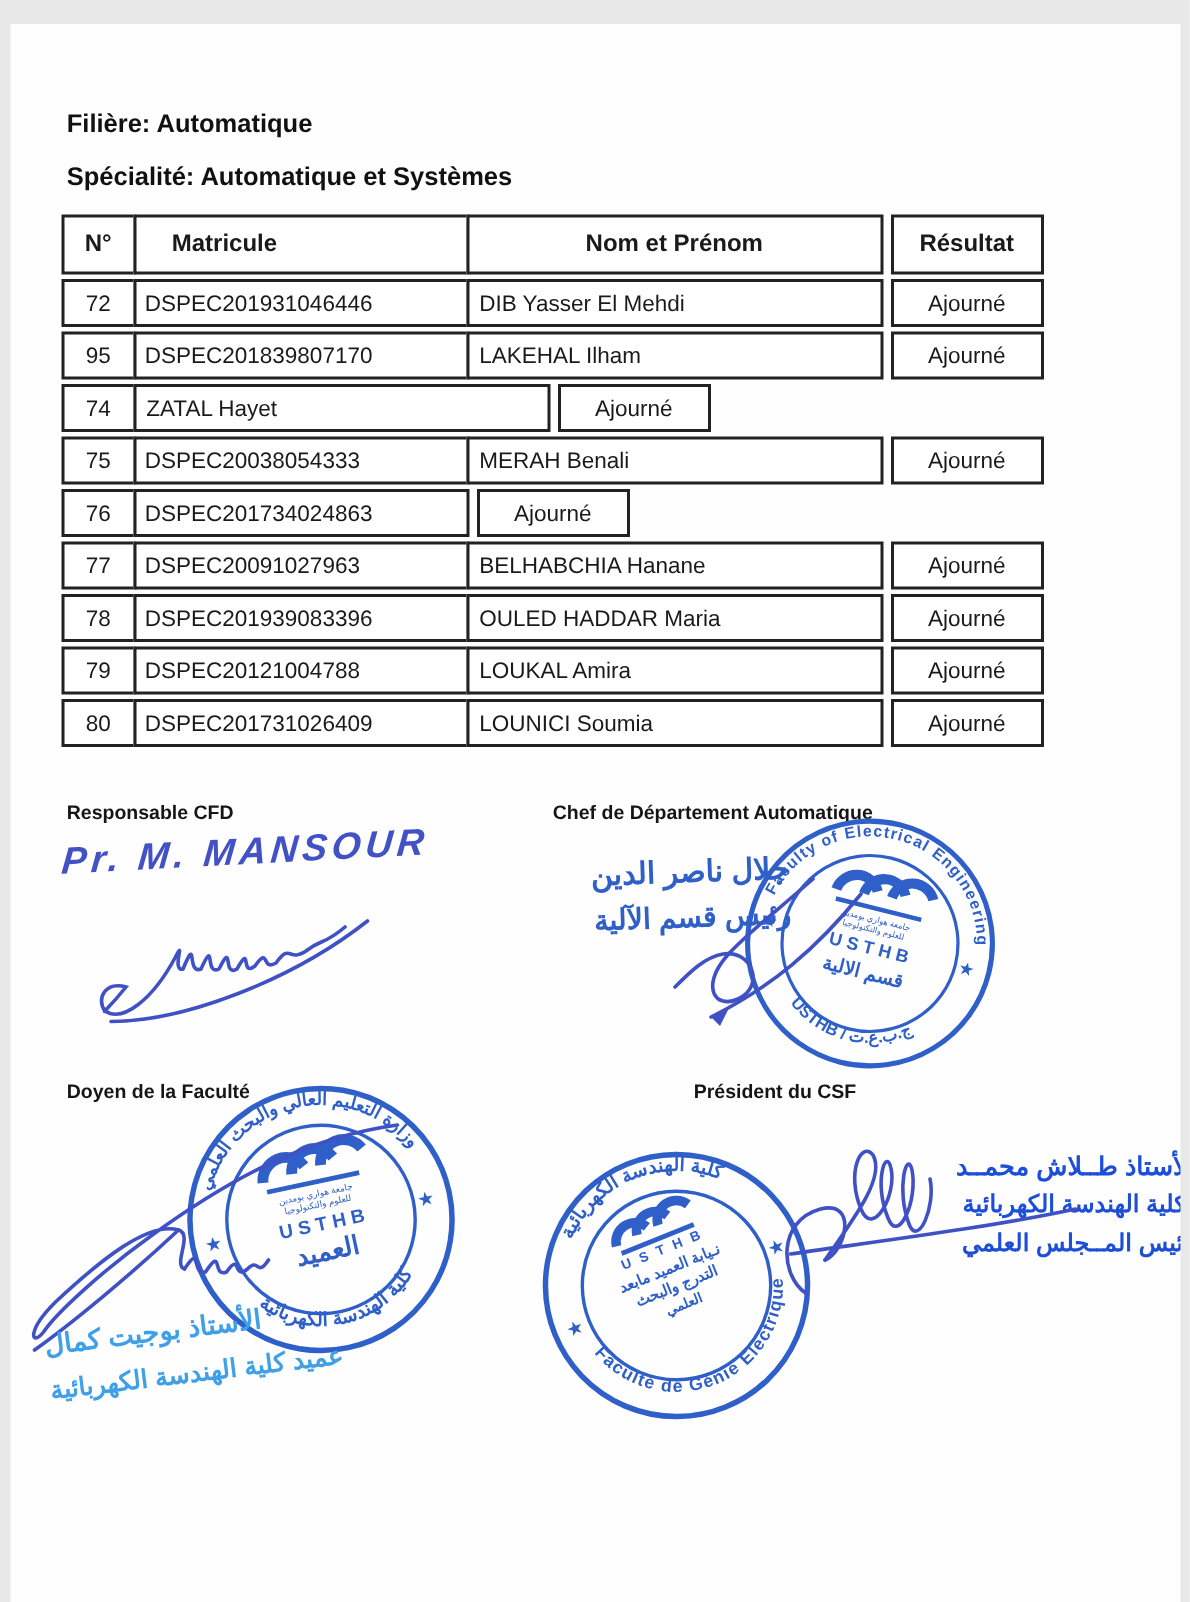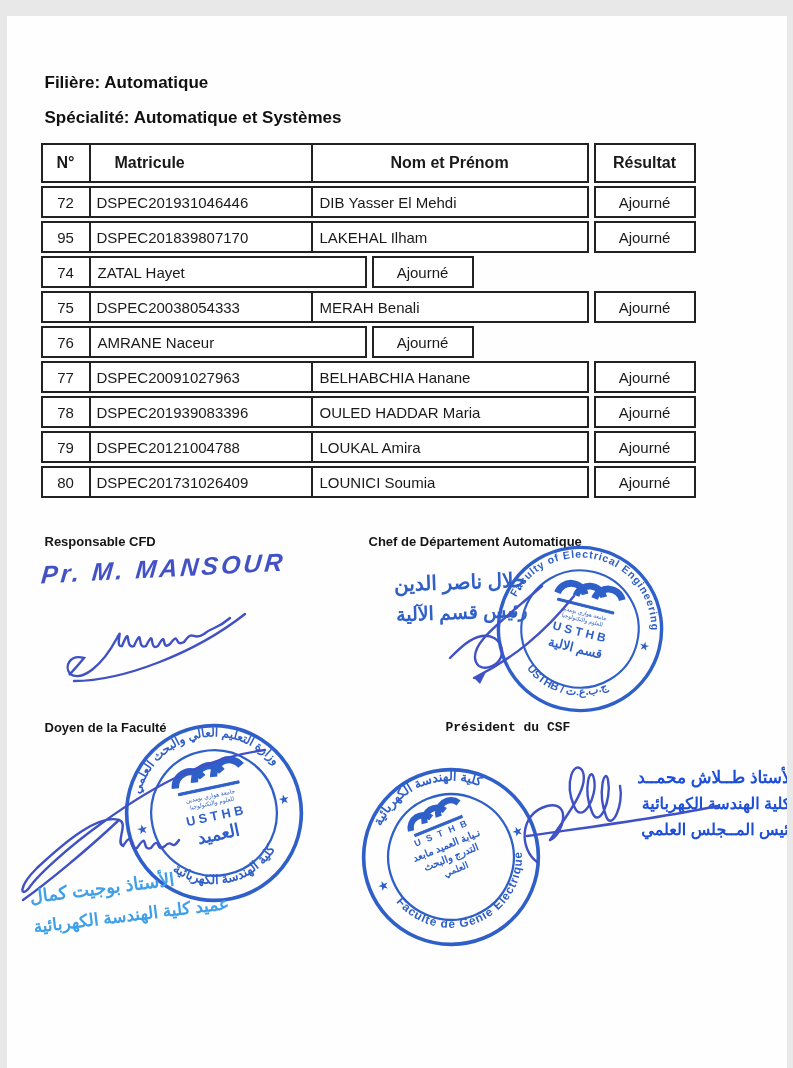--- a/index.html
+++ b/index.html
@@ -92,21 +92,21 @@
     <div class="t-row">
       <div class="cell c-num">75</div>
       <div class="cell c-mat">DSPEC20038054333</div>
       <div class="cell c-nom">MERAH Benali</div>
       <div class="colgap"></div>
       <div class="cell c-res">Ajourné</div>
     </div>
 
     <div class="t-row">
       <div class="cell c-num">76</div>
-      <div class="cell c-nom">AMRANE Naceur</div>
+      <div class="cell c-mat">DSPEC201734024863</div>
       <div class="colgap"></div>
       <div class="cell c-res">Ajourné</div>
     </div>
 
     <div class="t-row">
       <div class="cell c-num">77</div>
       <div class="cell c-mat">DSPEC20091027963</div>
       <div class="cell c-nom">BELHABCHIA Hanane</div>
       <div class="colgap"></div>
       <div class="cell c-res">Ajourné</div>
@@ -222,21 +222,21 @@
   <svg class="abs pen" style="left:0px; top:712px;" width="270" height="175" viewBox="0 0 270 175">
     <path d="M258,22 C200,30 150,55 95,95 C60,120 30,148 22,160 C14,170 10,160 30,140 C60,112 92,86 112,92 C122,95 108,115 116,118 C128,100 120,122 130,120 C142,102 134,124 144,120 C154,106 148,126 158,118 C166,110 164,124 172,112"></path>
     <path d="M112,92 C80,122 40,155 16,172"></path>
   </svg>
 
   <div class="abs doyen-name" style="left:24px; top:853px; font-size:18px;">
     <div>الأستاذ بوجيت كمال</div>
     <div style="font-size:17px;">عميد كلية الهندسة الكهربائية</div>
   </div>
 
-  <div class="abs sig-label" style="left:439px; top:704px;font-family:Liberation Mono, monospace;">Président du CSF</div>
+  <div class="abs sig-label" style="left:456px; top:704px;">Président du CSF</div>
 
   <svg class="abs stamp-svg" style="left:353px; top:750px; color:#2f5fc8; transform:rotate(-22deg);" width="182" height="182" viewBox="0 0 200 200">
     <defs>
       <path id="ctop" d="M 16,100 A 84 84 0 0 1 184,100"></path>
       <path id="cbot" d="M 22,100 A 78 78 0 0 0 178,100"></path>
     </defs>
     <circle cx="100" cy="100" r="96" fill="none" stroke-width="4"></circle>
     <circle cx="100" cy="100" r="69" fill="none" stroke-width="2.5"></circle>
     <text font-size="14" font-weight="bold">
       <textPath href="#ctop" startOffset="50%" text-anchor="middle">كلية الهندسة الكهربائية</textPath>

